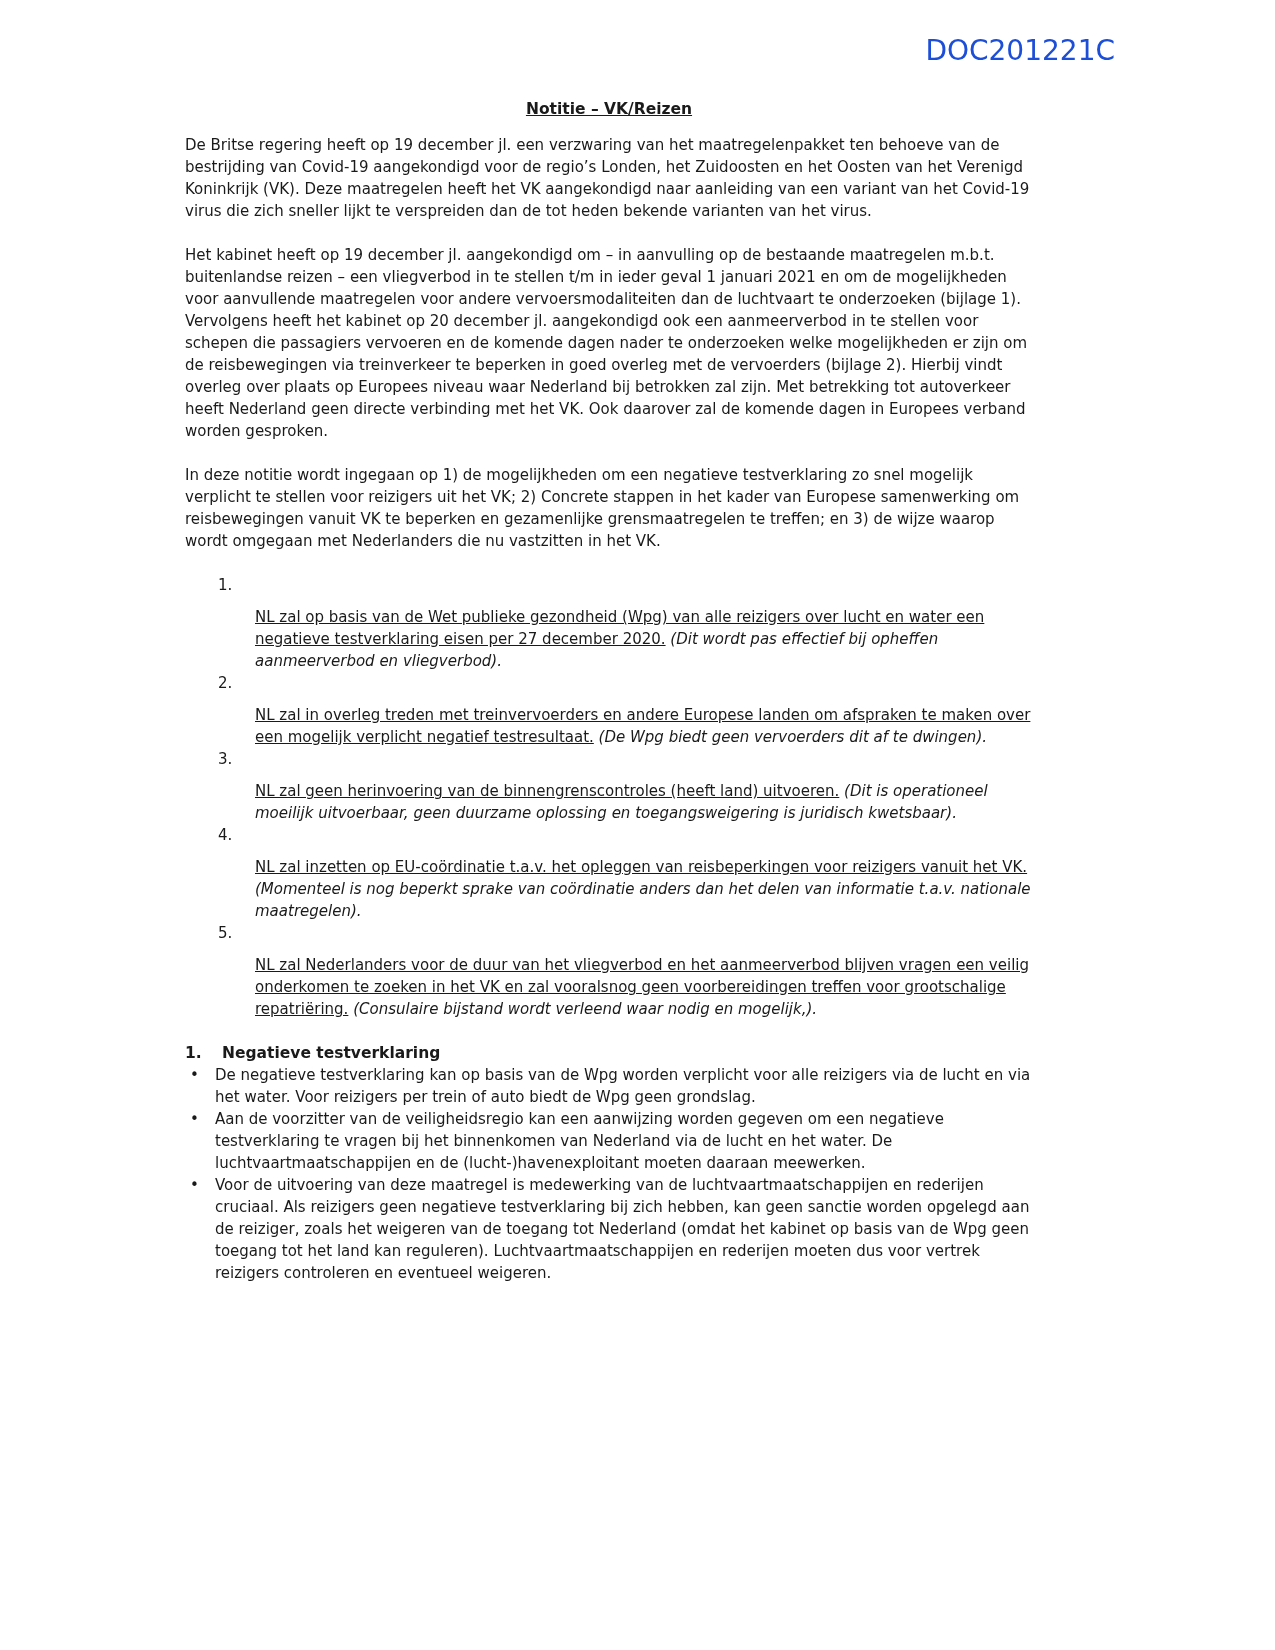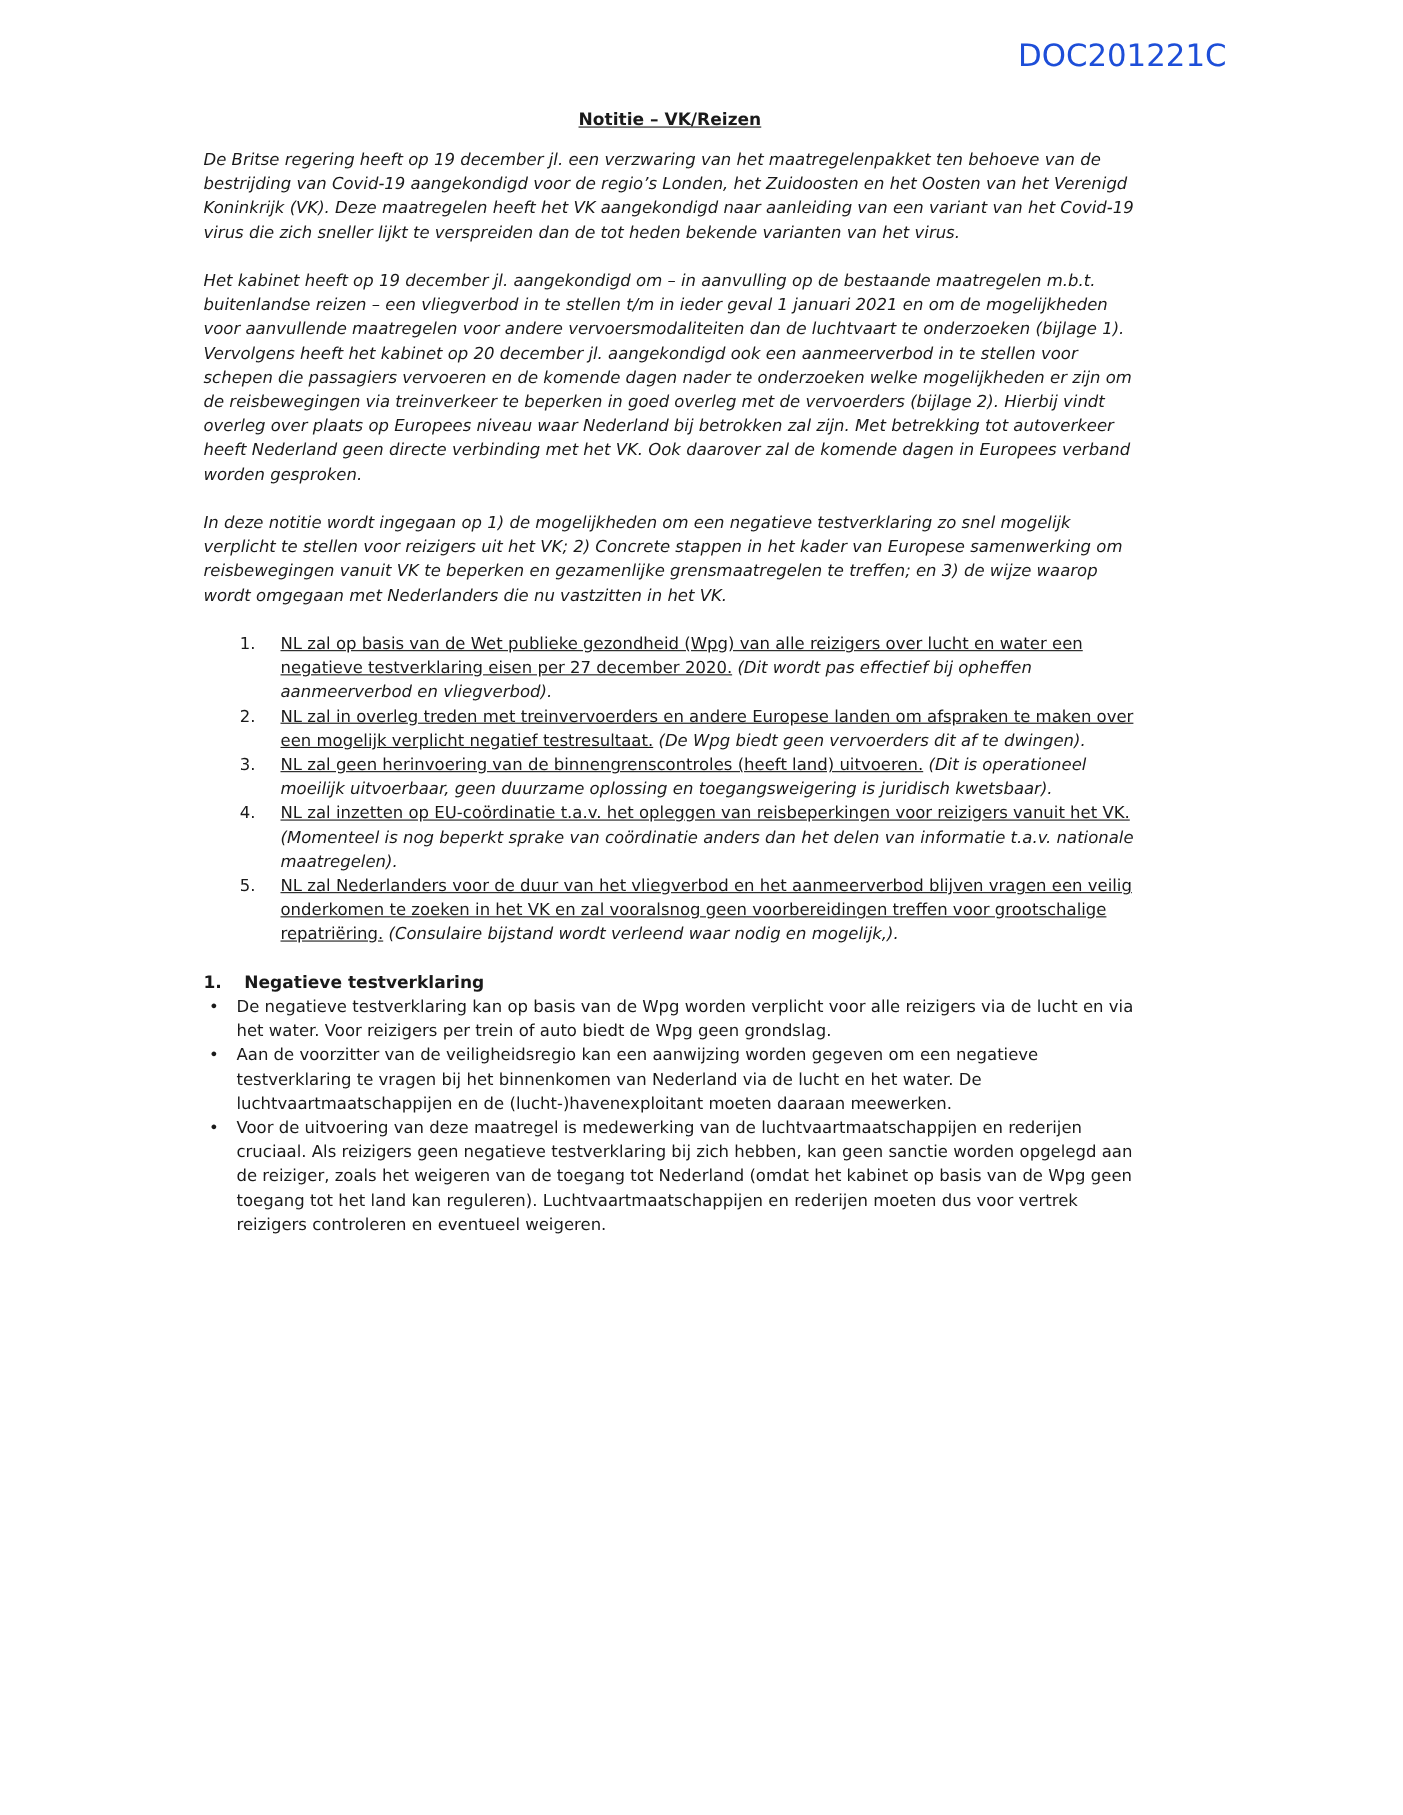--- a/index.html
+++ b/index.html
@@ -40,38 +40,38 @@
     line-height: 22px;
   }
   h2 {
     font-size: 15.5px;
     font-weight: bold;
     margin: 0 0 12px 0;
     line-height: 22px;
   }
   p {
     margin: 0 0 22px 0;
-    font-style: italic;
   }
   .akkoord-list {
     margin: 0 0 22px 0;
     padding: 0;
     list-style: none;
   }
   .akkoord-item {
     display: flex;
     align-items: flex-start;
   }
   .akkoord-item .num {
     width: 37px;
     margin-left: 33px;
     flex: 0 0 auto;
   }
   .akkoord-item .item-body {
     flex: 1 1 auto;
+    margin-top: 32px;
   }
   .u { text-decoration: underline; }
   .note { font-style: italic; }
   .sec1-heading {
     display: flex;
     margin: 0;
     font-weight: bold;
     font-size: 15.5px;
     line-height: 22px;
   }

